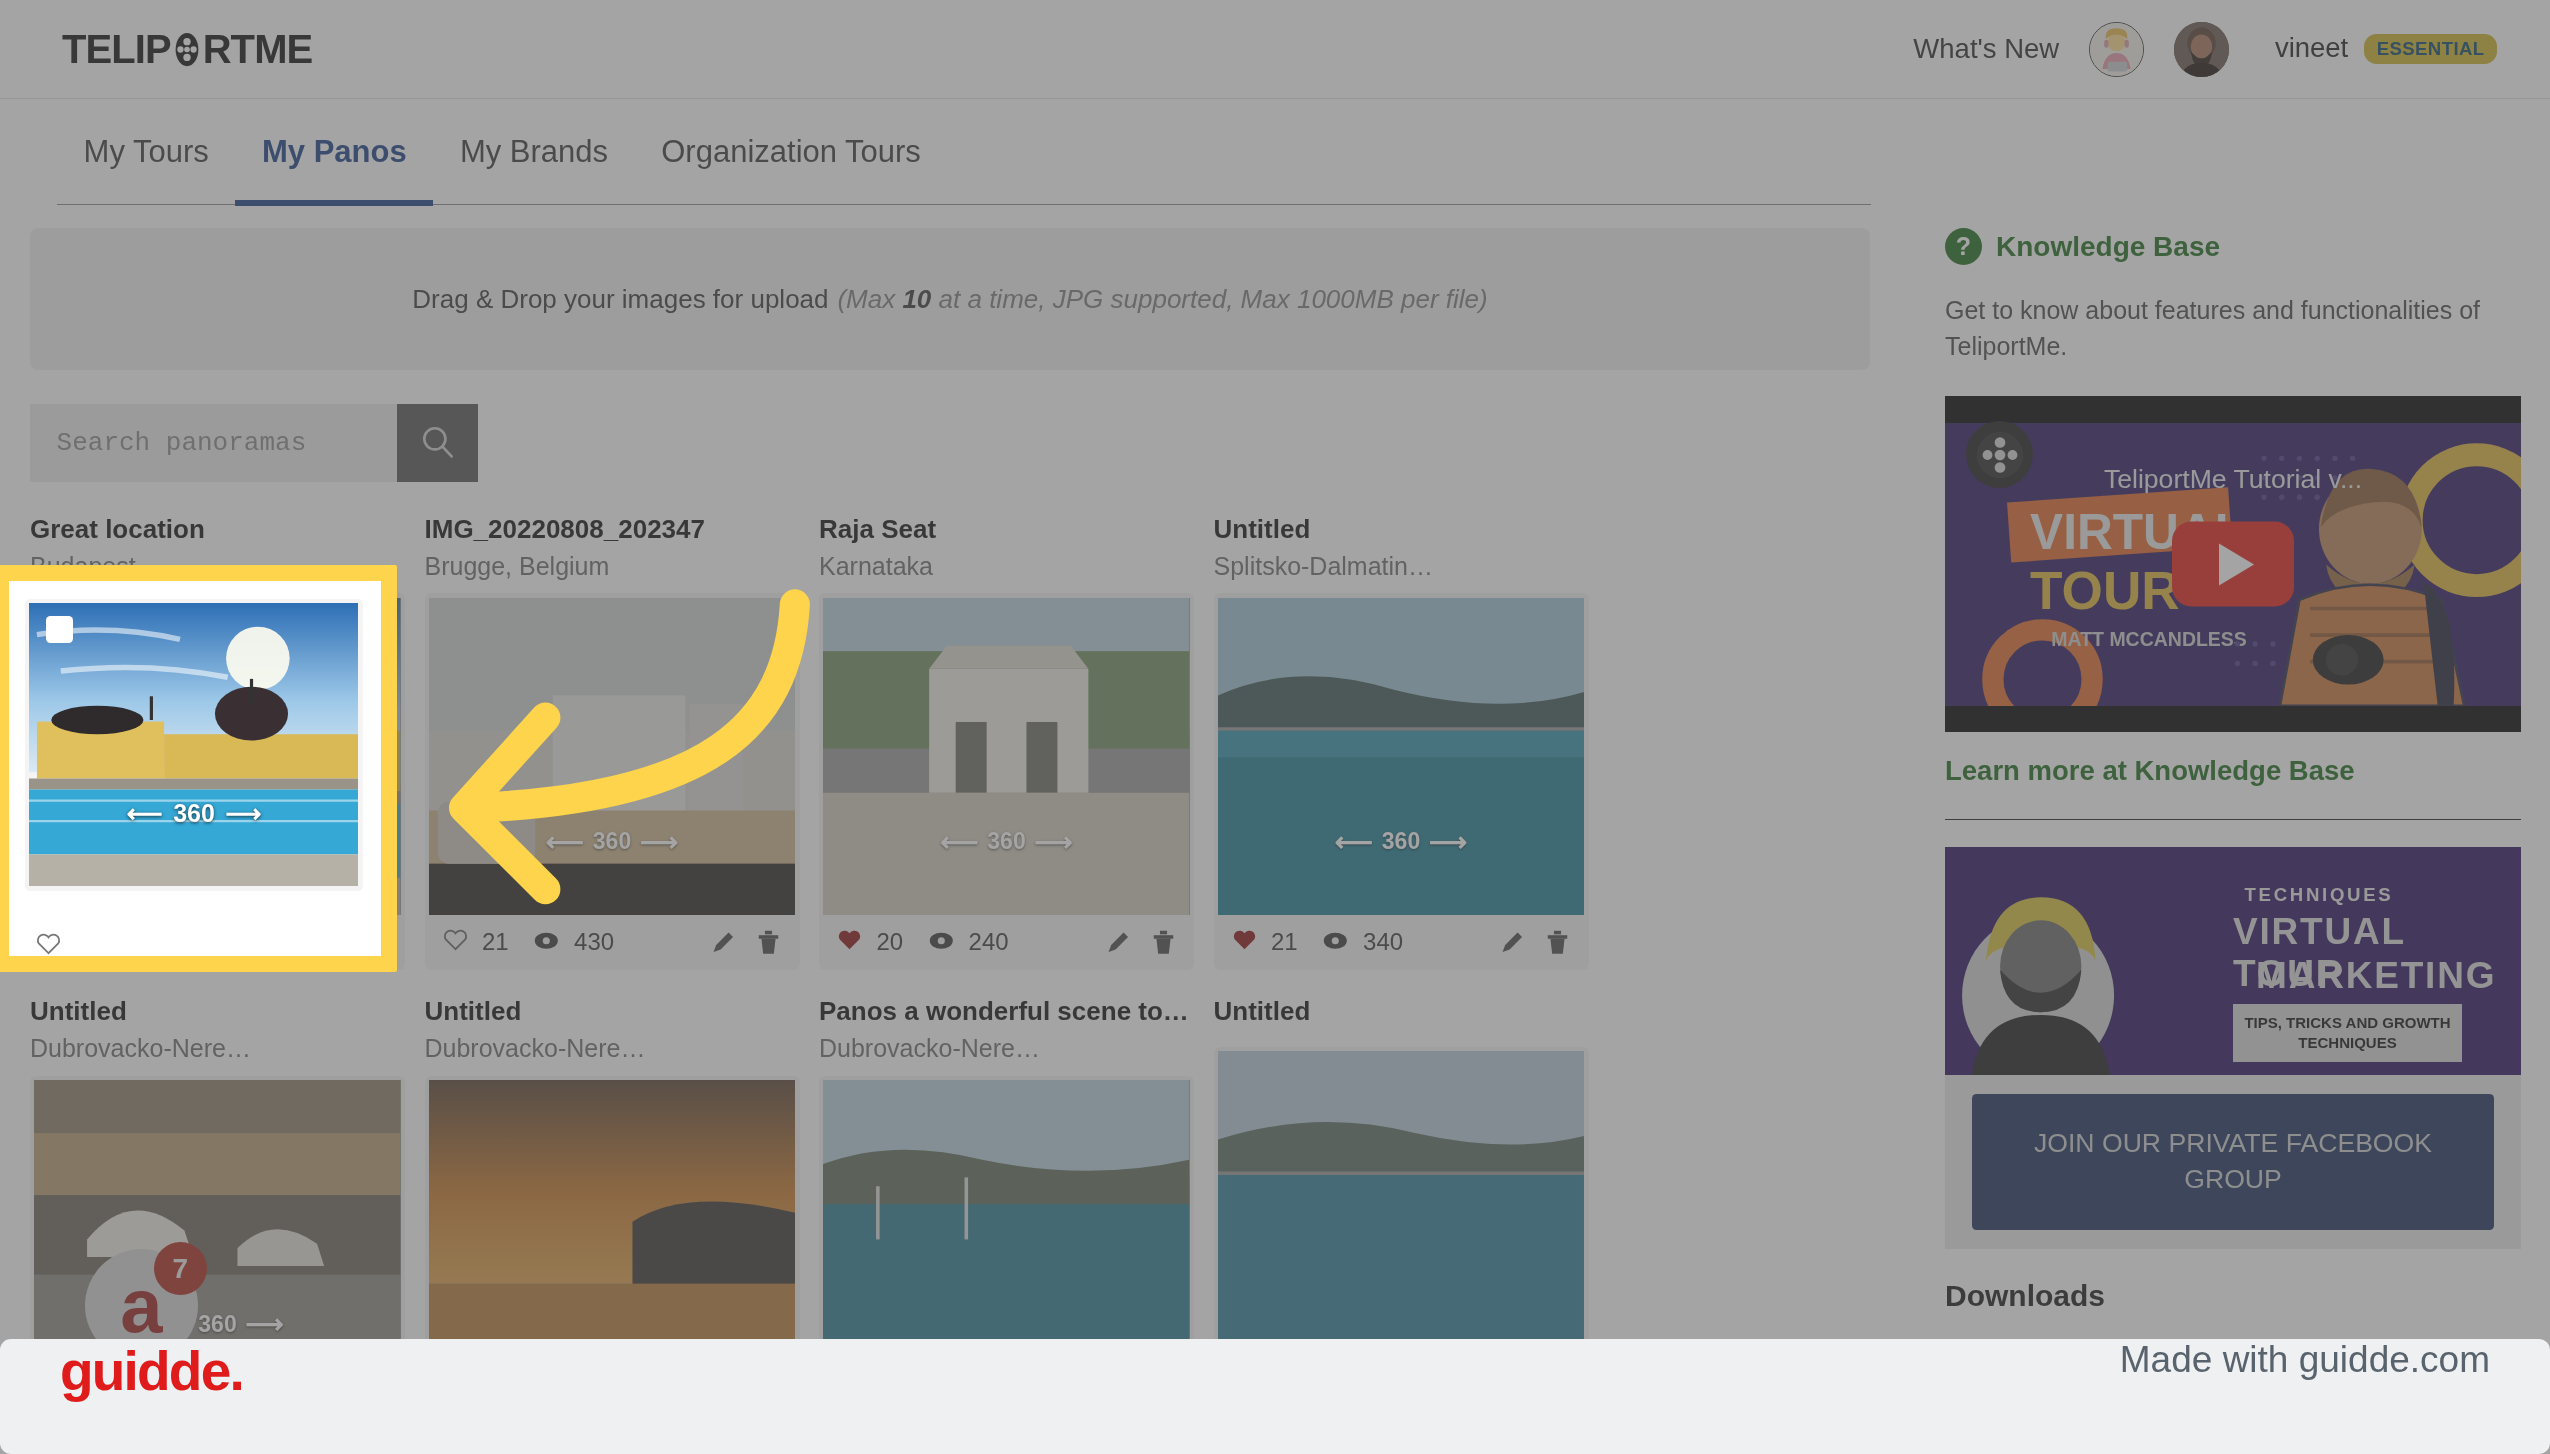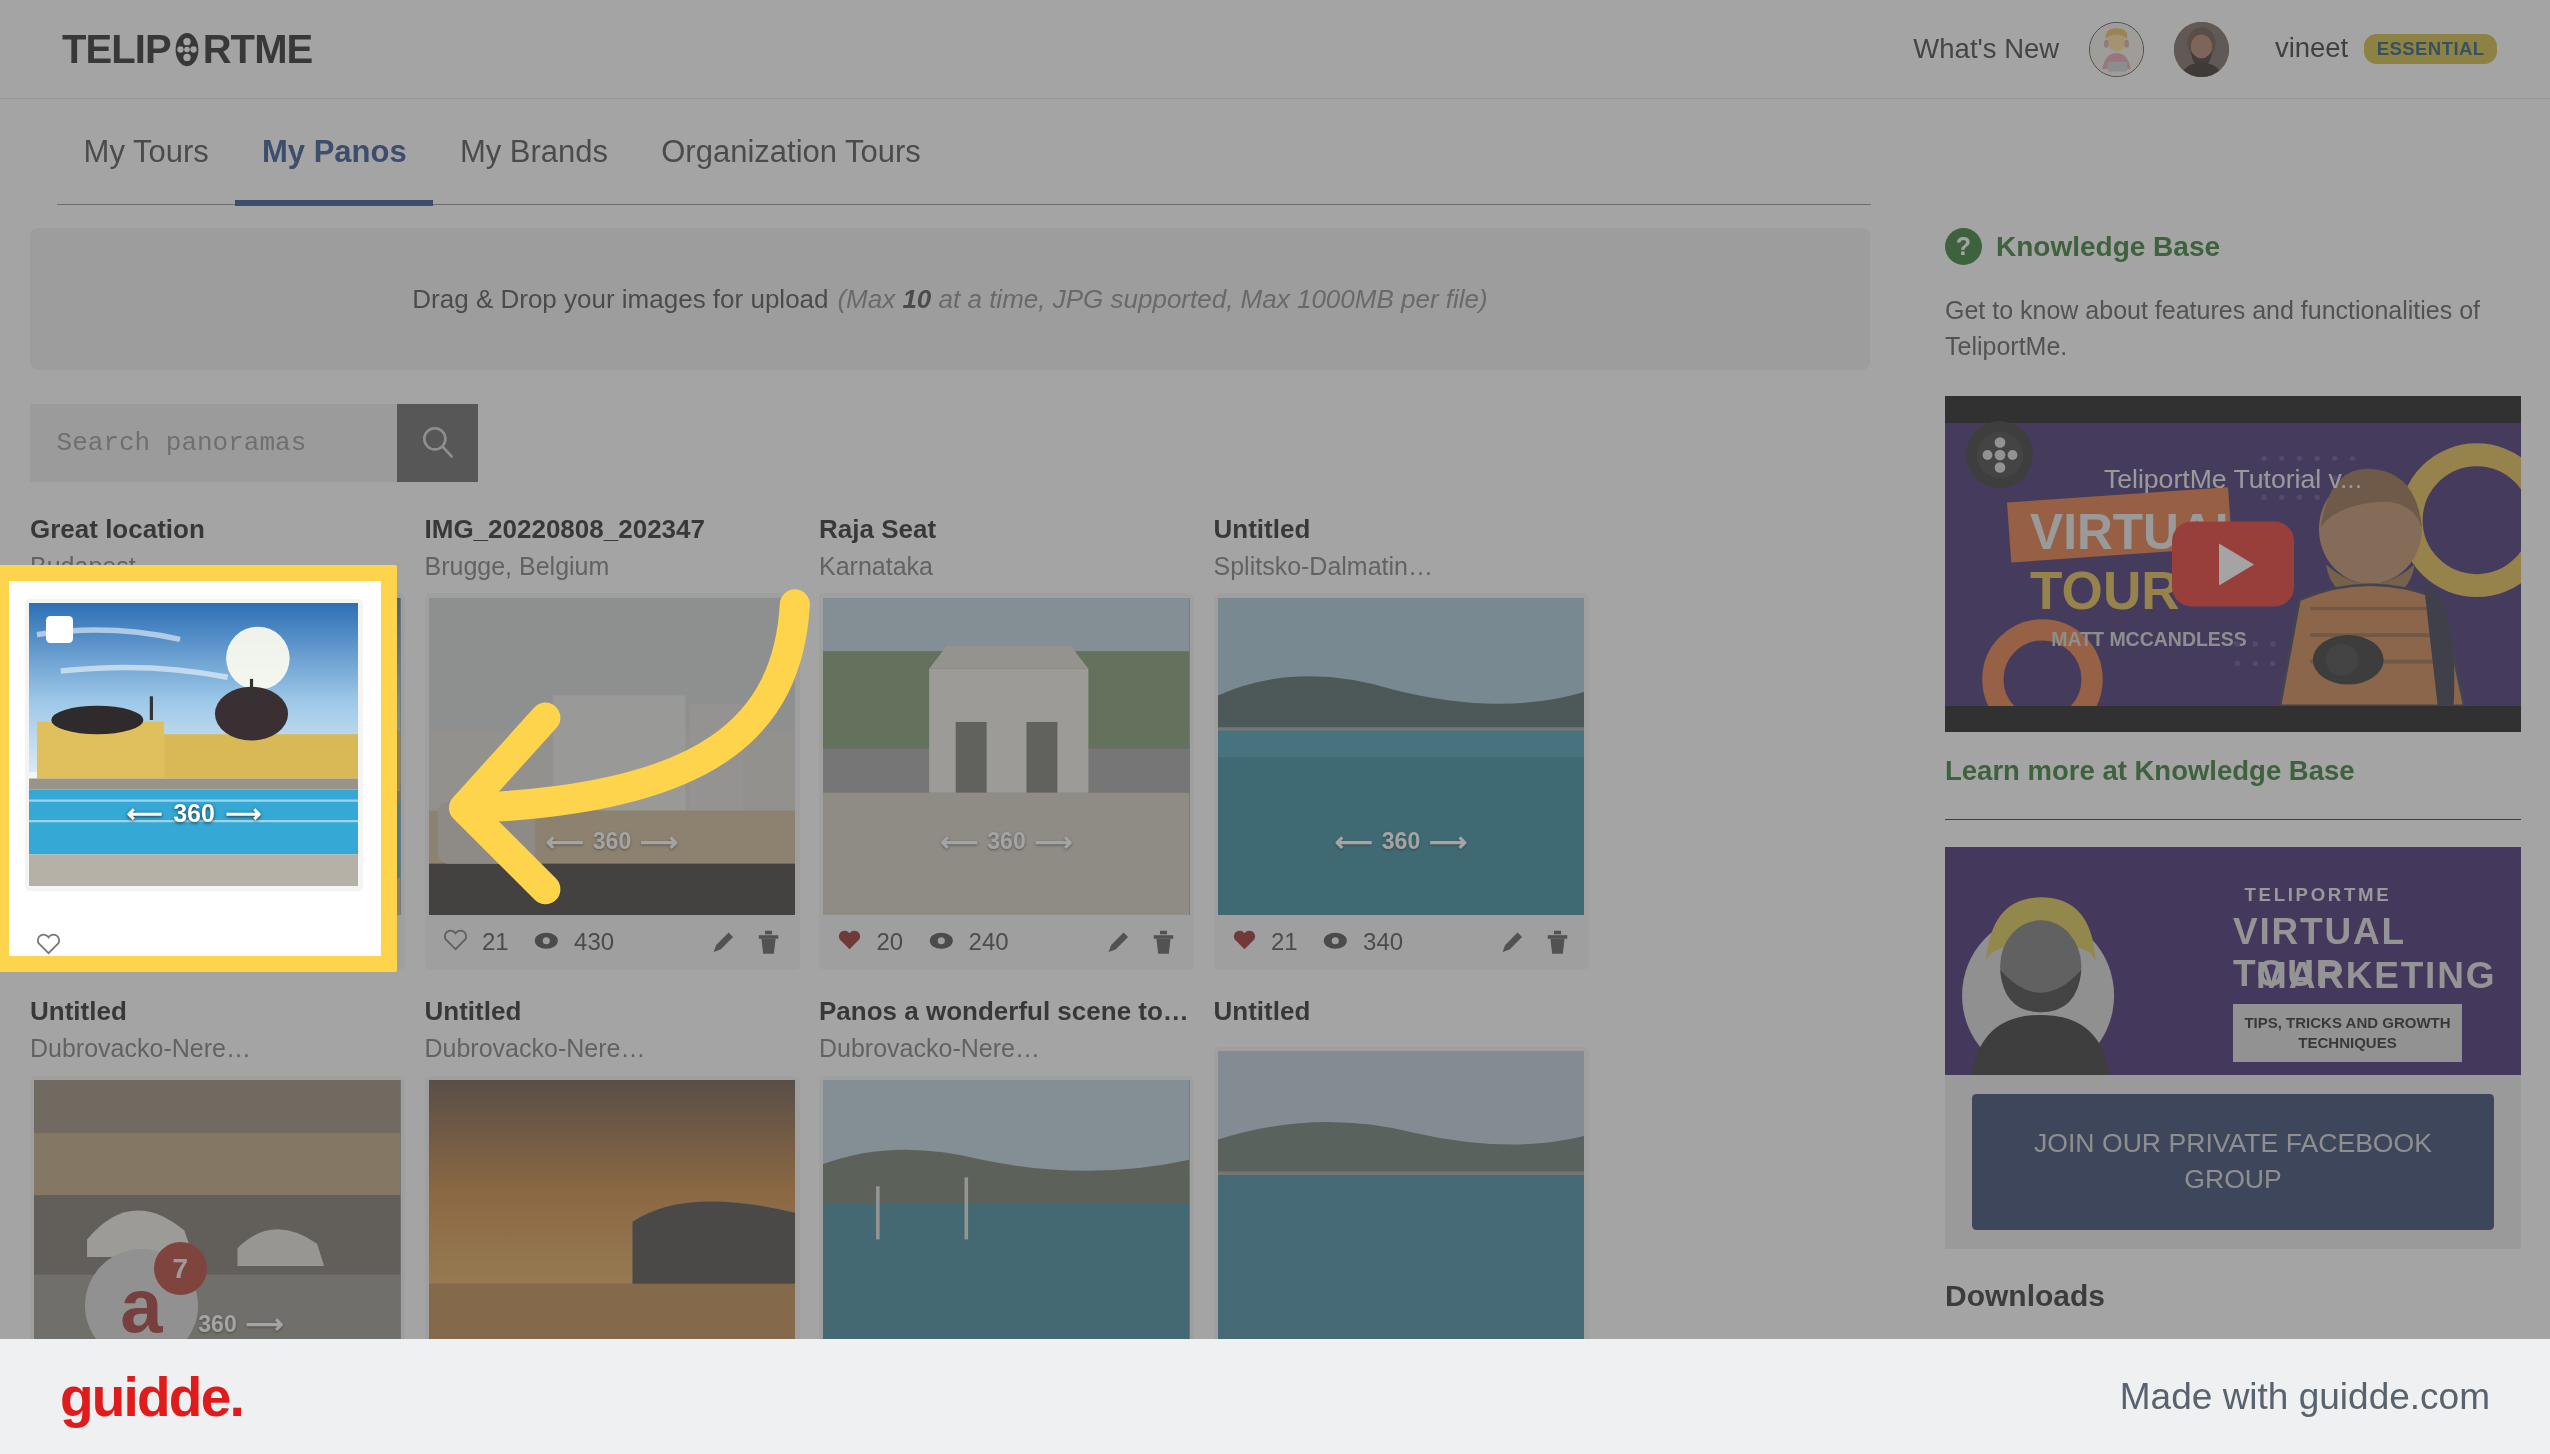--- a/index.html
+++ b/index.html
@@ -259,22 +259,23 @@
     width: 404px; height: 407px;
     border: 16px solid #fdd44b; background: #fff;
     z-index: 60; border-radius: 1.8px;
   }
   .ann-arrow { position: absolute; left: 372px; top: 567px; z-index: 70; }
 
   
   .guidde-bar {
     position: absolute; left: 0; right: 0; bottom: 0; height: 115px;
     background: #eef0f2; z-index: 80;
-    display: flex; align-items: center; justify-content: space-between;
+    display: flex; align-items: flex-start; justify-content: space-between;
     padding: 0 60px;
+    border-radius: 11px;
   }
   .guidde-logo {
     font-size: 55px; font-weight: bold; color: #e01b1b; letter-spacing: -1.8px;
   }
   .guidde-made { font-size: 37px; color: #59636d; }
 </style>
 </head>
 <body>
 
 <div id="app">
@@ -770,21 +771,21 @@
 
     <div class="promo-card">
       <div class="promo-banner">
         <svg class="promo-person" viewBox="0 0 200 215">
           <ellipse cx="95" cy="125" rx="86" ry="90" fill="#d3d3d3"></ellipse>
           <path d="M36 86 q6 -72 62 -72 q58 0 62 72 q-6 -20 -62 -20 q-56 0 -62 20z" fill="#d8c23c"></path>
           <ellipse cx="98" cy="92" rx="46" ry="52" fill="#6a6a6a"></ellipse>
           <path d="M52 96 q46 52 92 0 q-4 48 -46 48 q-42 0 -46 -48z" fill="#2a2a2a"></path>
           <path d="M20 215 q10 -68 78 -68 q68 0 78 68z" fill="#1d1d1d"></path>
         </svg>
-        <div class="promo-tm">TELIPORTME</div>
+        <div class="promo-tm">TECHNIQUES</div>
         <div class="promo-l1">VIRTUAL TOUR</div>
         <div class="promo-l2">MARKETING</div>
         <div class="promo-rules">
             <div></div>
             <div></div>
           </div>
         <div class="promo-tag">TIPS, TRICKS AND GROWTH TECHNIQUES</div>
       </div>
       <div class="fb-btn">JOIN OUR PRIVATE FACEBOOK GROUP</div>
     </div>

